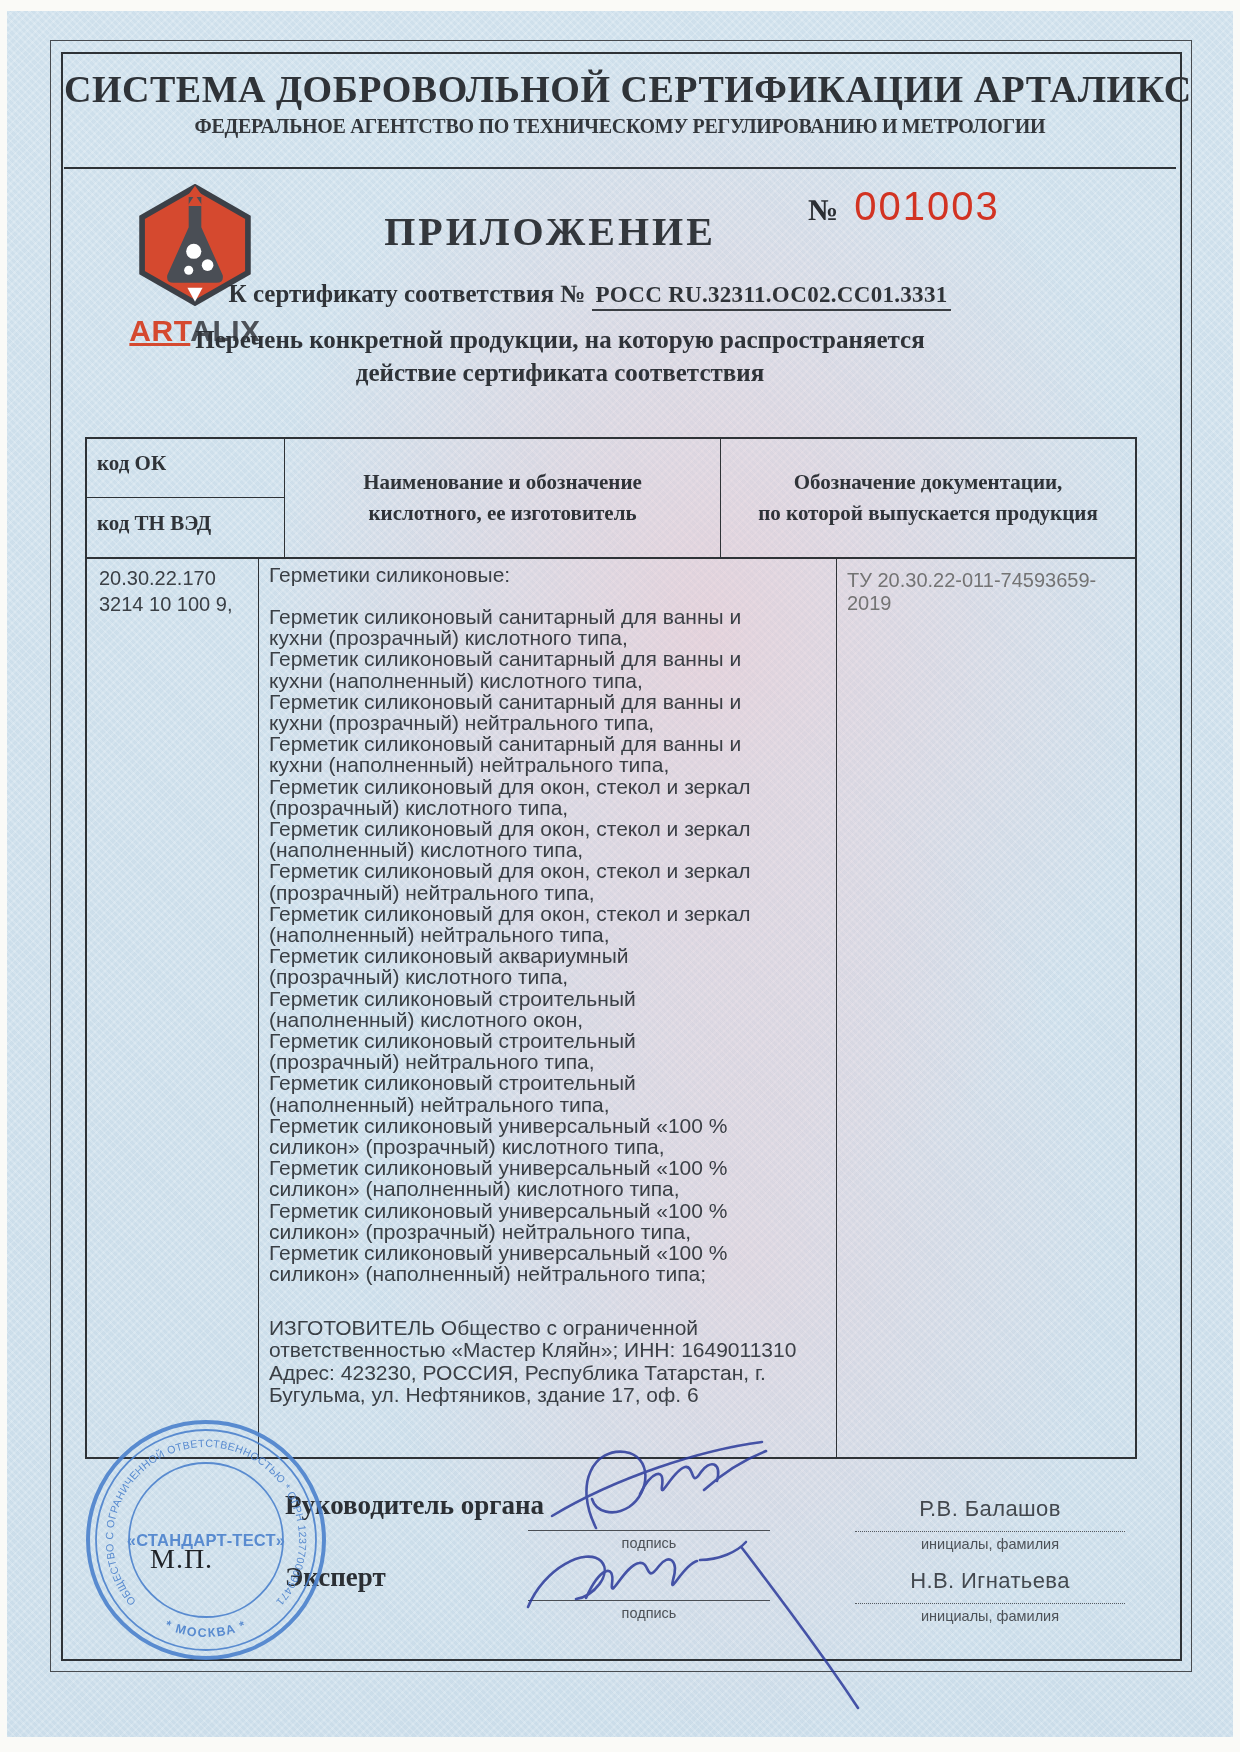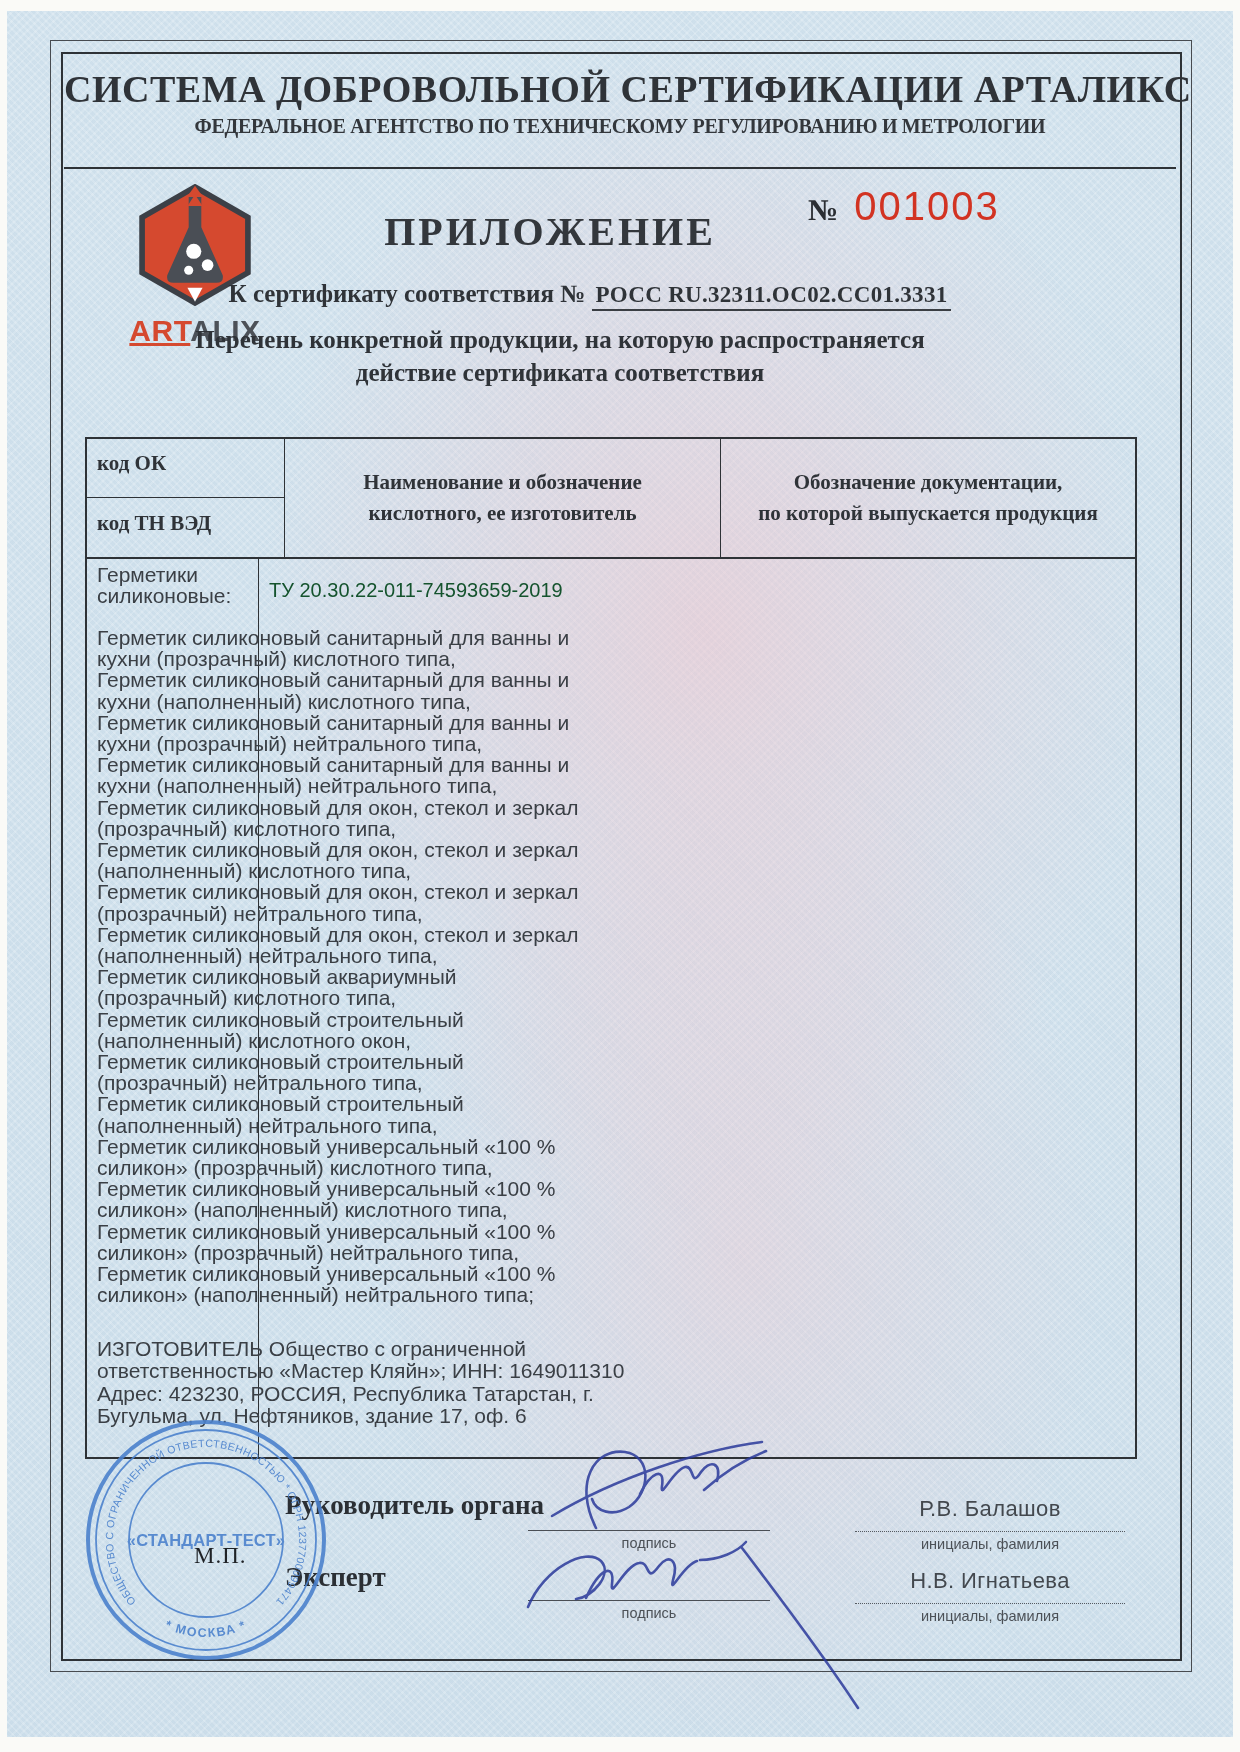--- a/index.html
+++ b/index.html
@@ -41,36 +41,36 @@
   .hc1-bot{position:absolute;left:10px;top:72px;}
   .hcenter{display:flex;flex-direction:column;justify-content:center;align-items:center;height:100%;line-height:31px;text-align:center;}
   .bfont{font-size:21px;color:#3a3f45;}
   .bc1{padding:6px 4px 0 12px;line-height:26px;font-size:20px;color:#3a3f45;}
   .bc2{padding:5px 0 0 10px;}
   .intro{line-height:21px;}
   .products{margin-top:21px;width:482px;}
   .products div{line-height:21.2px;}
   .mfr{margin-top:32px;width:548px;line-height:22.5px;}
   .addr{width:536px;line-height:22.5px;}
-  .bc3{padding:20px 4px 0 10px;font-size:20px;color:#14532d;}
+  .bc3{padding:10px 4px 0 10px;font-size:20px;color:#737373;}
   
   .siglabel{position:absolute;left:285px;font-family:"Liberation Serif",serif;font-weight:bold;font-size:27px;color:#2b2f34;}
   .lab1{top:1490px;} .lab2{top:1562px;}
   .sigline{position:absolute;border-bottom:1.6px solid #4a4e54;}
   .sl1{left:528px;top:1512px;width:242px;height:18px;}
   .sl2{left:528px;top:1582px;width:242px;height:18px;}
   .nameline{position:absolute;border-bottom:1.6px dotted #565b61;text-align:center;font-size:22px;color:#43484e;letter-spacing:.4px;}
   .nl1{left:855px;top:1496px;width:270px;height:35px;}
   .nl2{left:855px;top:1568px;width:270px;height:35px;}
   .caption{position:absolute;text-align:center;font-size:14.5px;color:#4c5157;}
   .cp1{left:528px;top:1535px;width:242px;}
   .cp2{left:528px;top:1605px;width:242px;}
   .cn1{left:855px;top:1536px;width:270px;}
   .cn2{left:855px;top:1608px;width:270px;}
-  .mp{position:absolute;left:150px;top:1543px;font-family:"Liberation Serif",serif;font-size:23px;color:#1f2226;letter-spacing:1px;z-index:6;margin-left:44px;}
+  .mp{position:absolute;left:150px;top:1543px;font-family:"Liberation Serif",serif;font-size:28px;color:#1f2226;letter-spacing:1px;z-index:6;}
   .stamp{position:absolute;left:82px;top:1416px;z-index:5;opacity:.9;}
   .inkoverlay{position:absolute;left:0;top:0;z-index:7;pointer-events:none;}
 </style>
 </head>
 <body>
 
 <div class="paper"></div>
 <div class="frame-outer"></div>
 <div class="frame-inner"></div>
 
@@ -122,20 +122,24 @@
       </div>
     </div>
     <div class="cell">
       <div class="hcenter hfont">
         <div>Обозначение документации,</div>
         <div>по которой выпускается продукция</div>
       </div>
     </div>
   </div>
   <div class="tbody">
+    <div class="cell b-r bc1">
+      <div>20.30.22.170</div>
+      <div>3214 10 100 9,</div>
+    </div>
     <div class="cell b-r bc2 bfont">
       <div class="intro">Герметики силиконовые:</div>
       <div class="products">
           <div>Герметик силиконовый санитарный для ванны и кухни (прозрачный) кислотного типа,</div>
           <div>Герметик силиконовый санитарный для ванны и кухни (наполненный) кислотного типа,</div>
           <div>Герметик силиконовый санитарный для ванны и кухни (прозрачный) нейтрального типа,</div>
           <div>Герметик силиконовый санитарный для ванны и кухни (наполненный) нейтрального типа,</div>
           <div>Герметик силиконовый для окон, стекол и зеркал (прозрачный) кислотного типа,</div>
           <div>Герметик силиконовый для окон, стекол и зеркал (наполненный) кислотного типа,</div>
           <div>Герметик силиконовый для окон, стекол и зеркал (прозрачный) нейтрального типа,</div>

